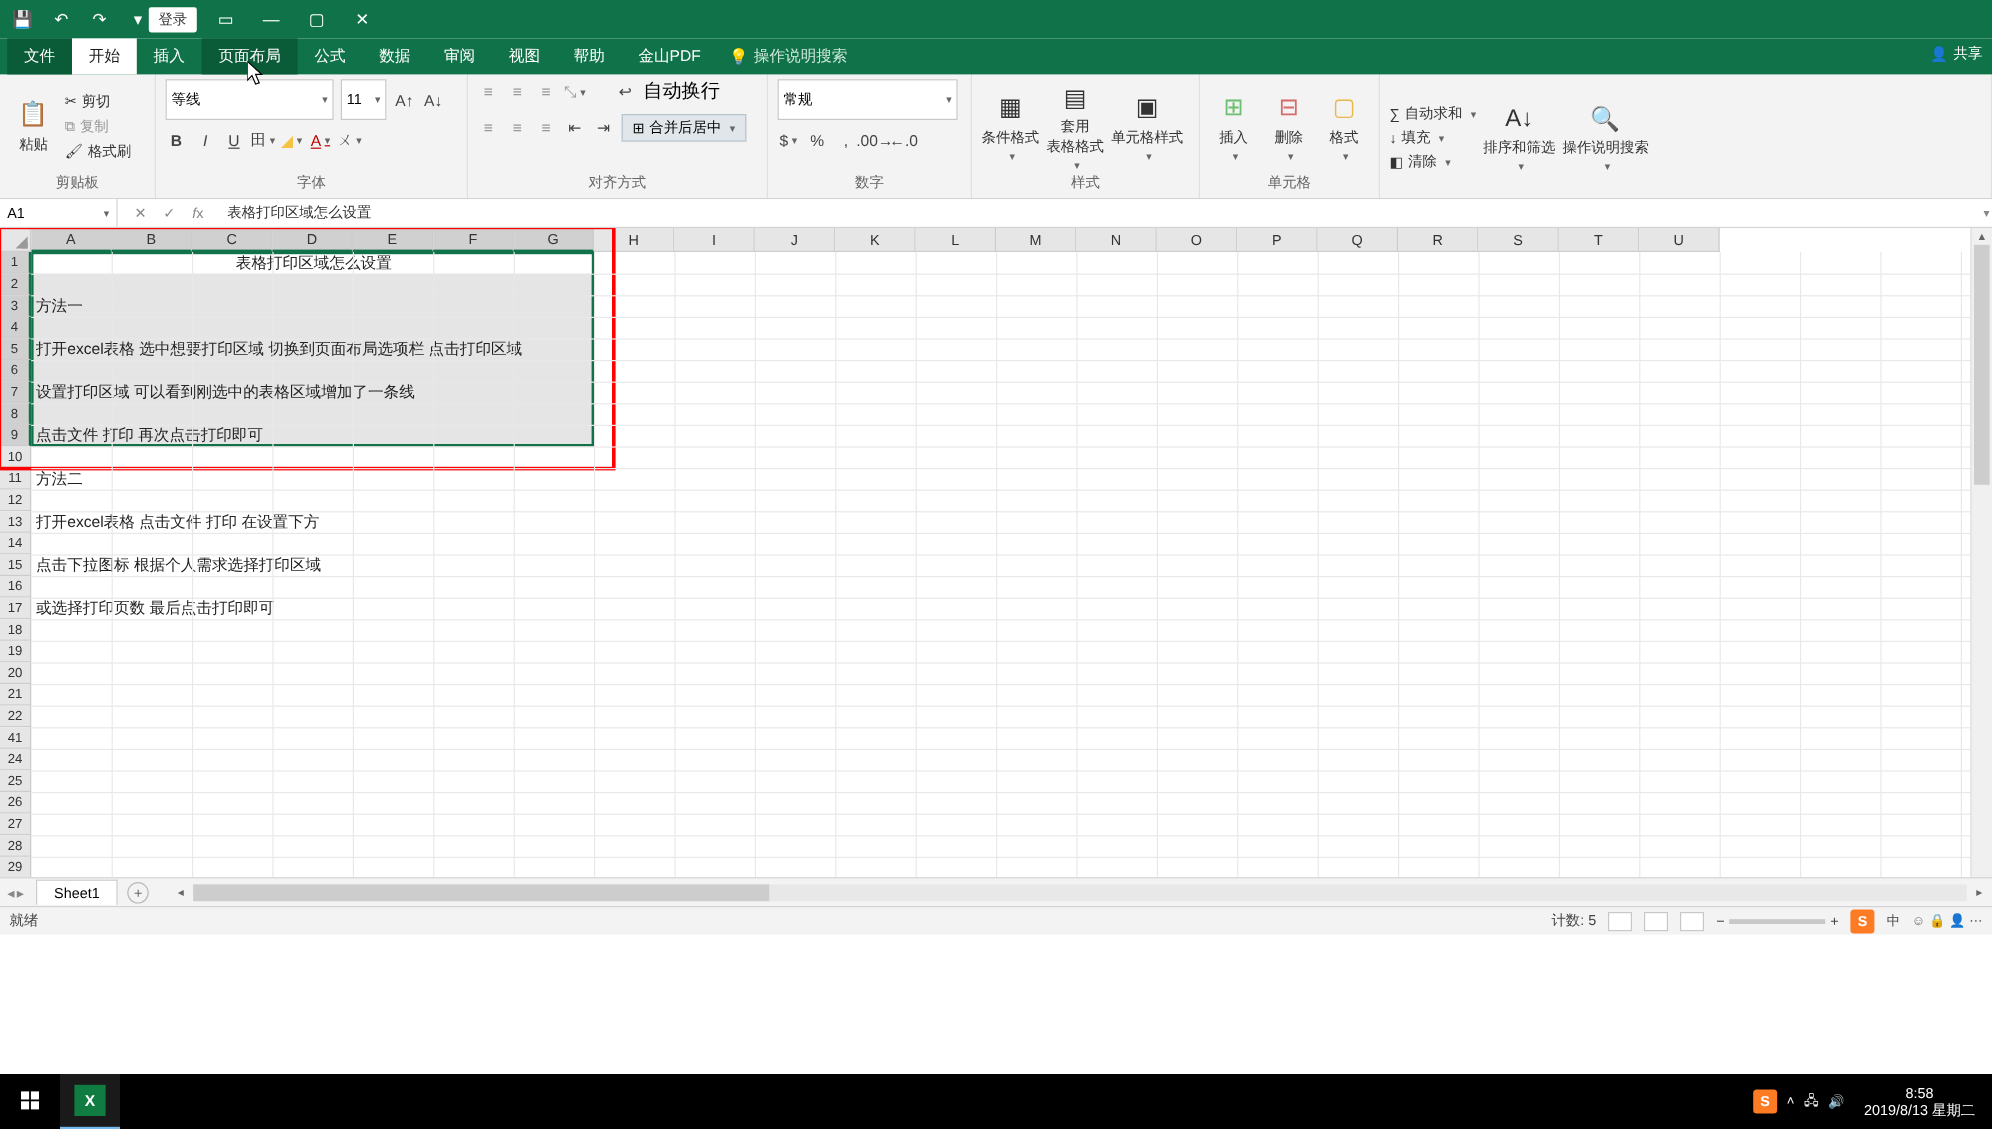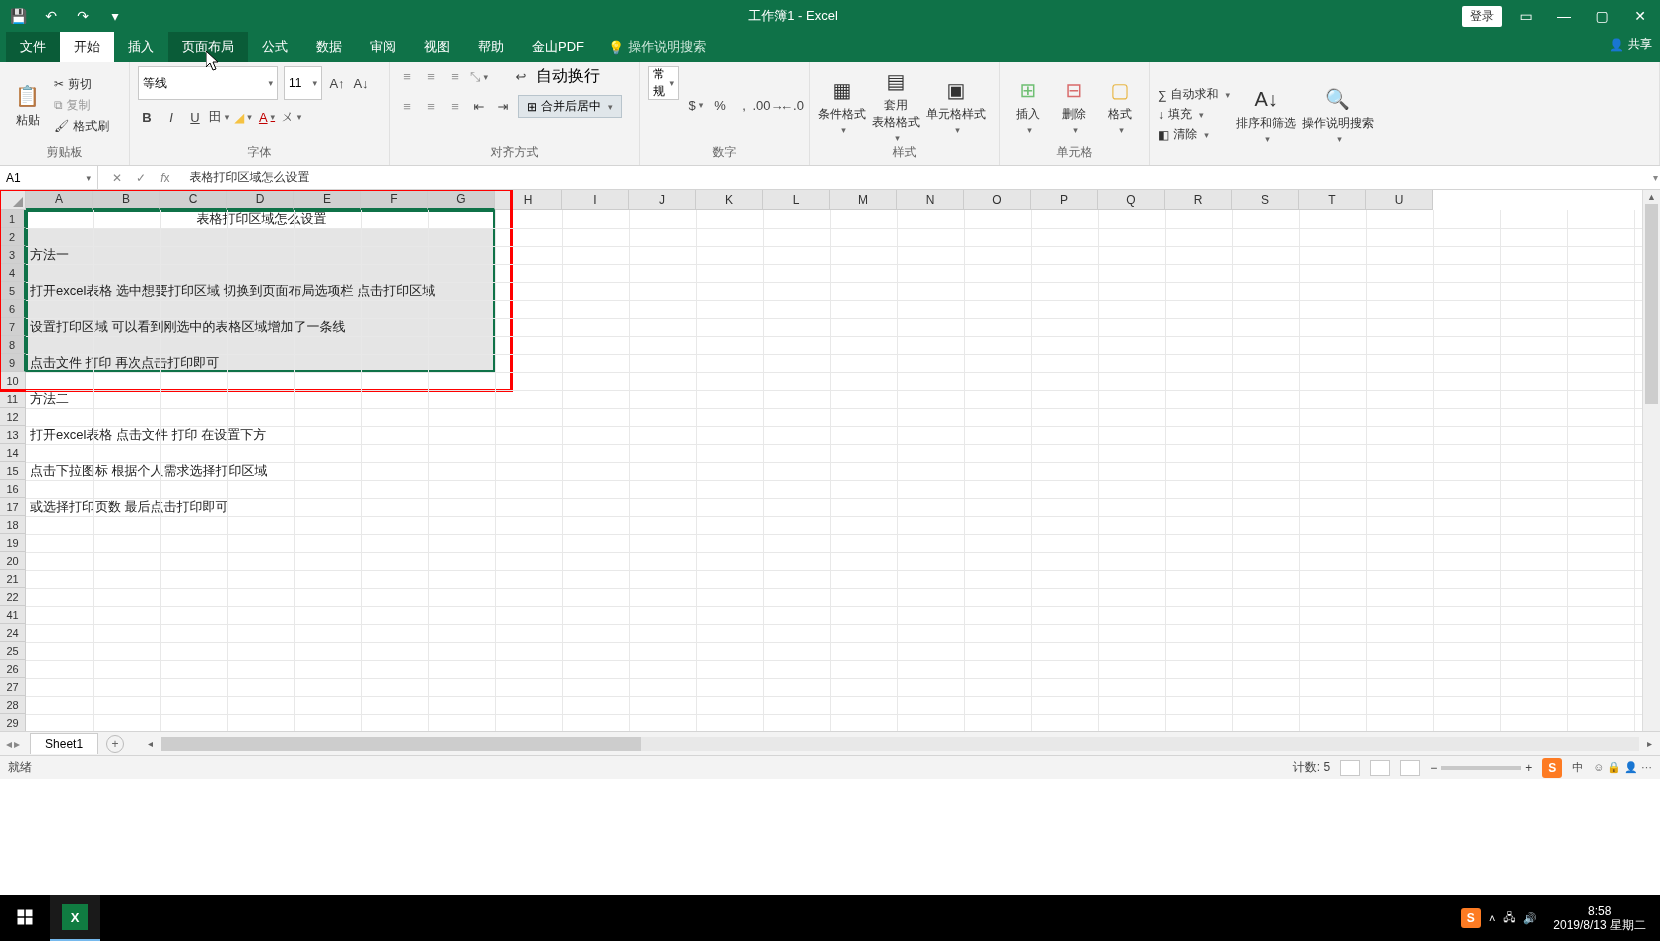--- a/index.html
+++ b/index.html
@@ -107,21 +107,20 @@
 </head>
 <body>
 
 <div class="titlebar">
   <div class="qat">
     <div class="qbtn">💾</div>
     <div class="qbtn">↶</div>
     <div class="qbtn dim">↷</div>
     <div class="qbtn dim">▾</div>
   </div>
-  <div class="title">工作簿1 - Excel</div>
   <div class="wincontrols">
     <div class="login">登录</div>
     <div class="wc">▭</div>
     <div class="wc">—</div>
     <div class="wc">▢</div>
     <div class="wc">✕</div>
   </div>
 </div>
 
 <div class="tabs">
@@ -217,21 +216,21 @@
         <div class="mergebtn ddarrow">
             <span>⊞</span>
             <span>合并后居中</span>
           </div>
       </div>
     </div>
     <div class="grouplabel">对齐方式</div>
   </div>
 
   <div class="group" style="width:170px">
-    <div class="body" style="flex-direction:row; align-items:stretch; gap:8px;">
+    <div class="body" style="flex-direction:column; align-items:stretch; gap:8px;">
       <div class="fontbox" style="width:150px">
           <span>常规</span>
           <span style="font-size:9px;color:#666">▾</span>
         </div>
       <div class="btnrow">
         <span class="ico ddarrow">$</span>
         <span class="ico">%</span>
         <span class="ico">,</span>
         <span class="ico">.00→</span>
         <span class="ico">←.0</span>

